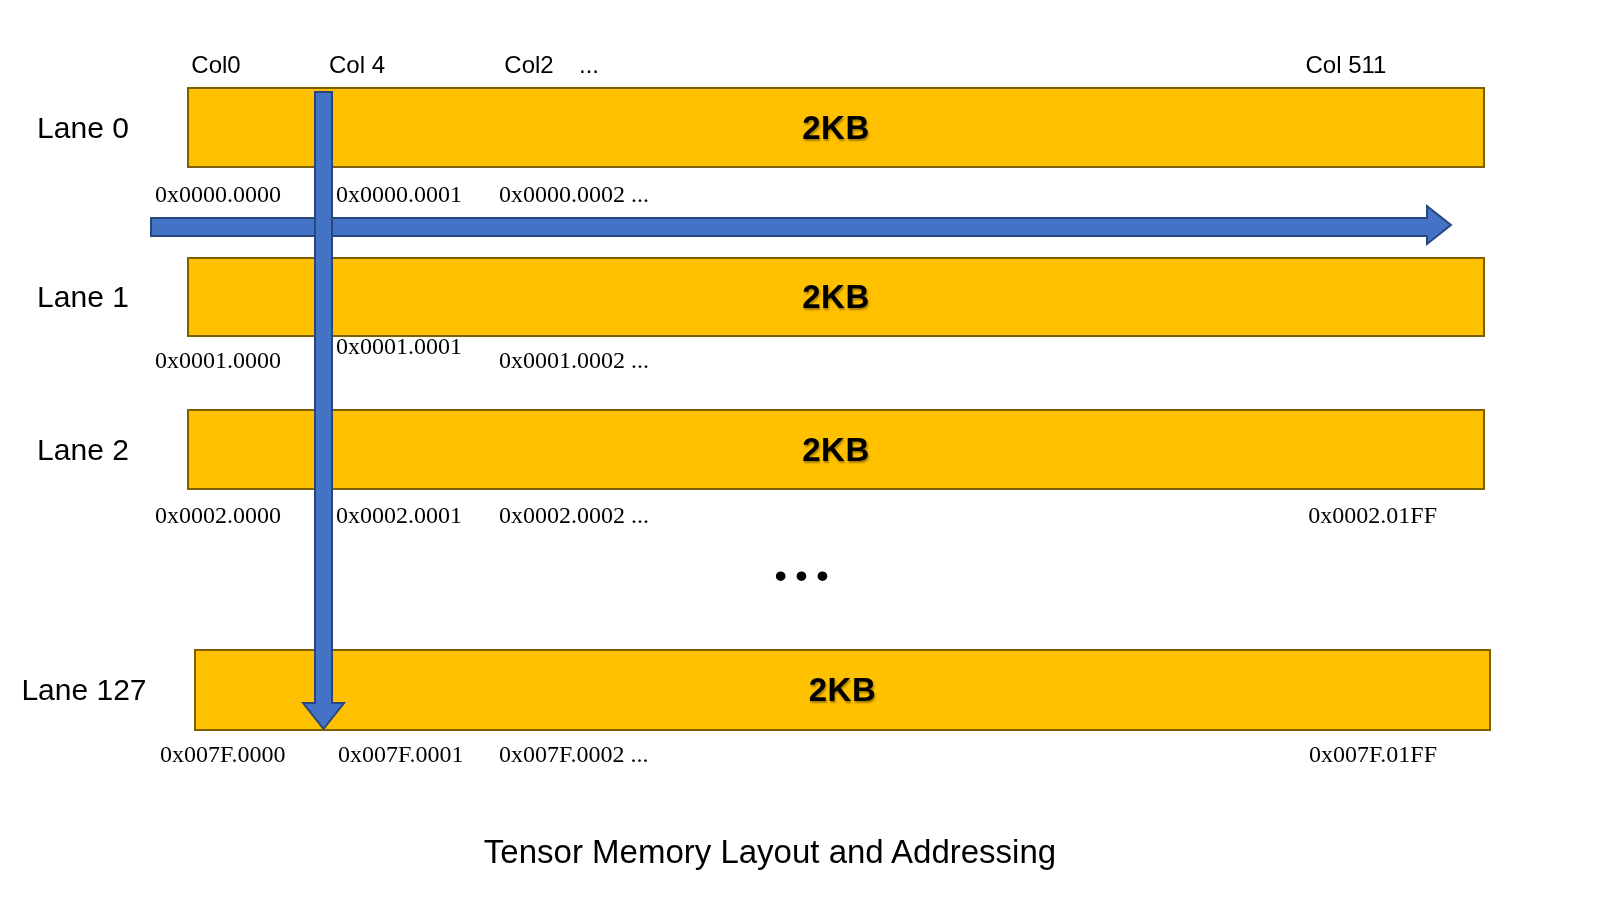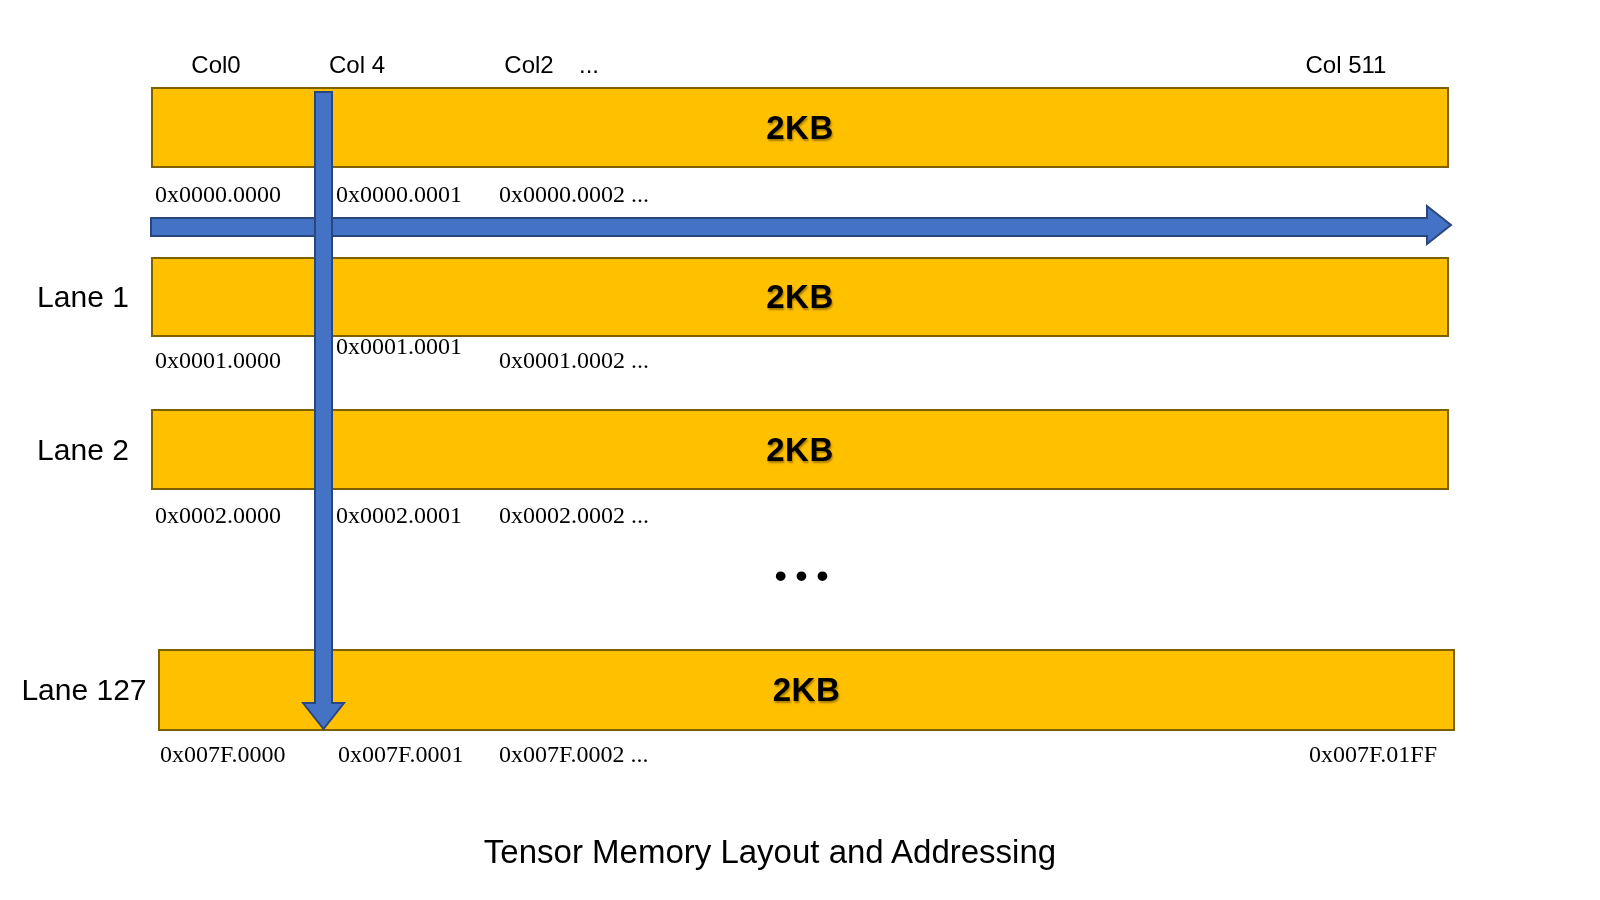--- a/index.html
+++ b/index.html
@@ -37,20 +37,21 @@
     font-size:30px;
     white-space:nowrap;
   }
   .bar{
     background:var(--bar-fill);
     border:2px solid var(--bar-border);
     box-sizing:border-box;
     display:flex;
     align-items:center;
     justify-content:center;
+    margin-left:36px;
   }
   .capacity{
     font-size:33px;
     font-weight:bold;
     letter-spacing:0.5px;
     text-shadow:1px 2px 2px rgba(0,0,0,0.35);
   }
   .addr{
     font-size:24px;
     line-height:28px;
@@ -86,20 +87,21 @@
 <body>
 
 <div class="stage">
 
   <div class="abs col-label center-x" style="left:216px; top:52px;">Col0</div>
   <div class="abs col-label center-x" style="left:357px; top:52px;">Col 4</div>
   <div class="abs col-label center-x" style="left:529px; top:52px;">Col2</div>
   <div class="abs col-label center-x" style="left:589px; top:52px;">...</div>
   <div class="abs col-label center-x" style="left:1346px; top:52px;">Col 511</div>
 
+  <div class="abs lane-label" style="left:8px; top:87px; width:150px; height:81px;">Lane 0</div>
   <div class="abs bar" style="left:151px; top:87px; width:1298px; height:81px;">
     <span class="capacity">2KB</span>
   </div>
   <div class="abs addr" style="left:155px; top:180px;">0x0000.0000</div>
   <div class="abs addr" style="left:336px; top:180px;">0x0000.0001</div>
   <div class="abs addr" style="left:499px; top:180px;">0x0000.0002 ...</div>
 
   <svg class="abs" style="left:150px; top:203px;" width="1304" height="44" viewBox="0 0 1304 44">
     <polygon class="arrow-shape" points="1,15 1277,15 1277,3 1301,22 1277,41 1277,33 1,33"></polygon>
   </svg>
@@ -112,20 +114,21 @@
   <div class="abs addr" style="left:336px; top:332px;">0x0001.0001</div>
   <div class="abs addr" style="left:499px; top:346px;">0x0001.0002 ...</div>
 
   <div class="abs lane-label" style="left:8px; top:409px; width:150px; height:81px;">Lane 2</div>
   <div class="abs bar" style="left:151px; top:409px; width:1298px; height:81px;">
     <span class="capacity">2KB</span>
   </div>
   <div class="abs addr" style="left:155px; top:501px;">0x0002.0000</div>
   <div class="abs addr" style="left:336px; top:501px;">0x0002.0001</div>
   <div class="abs addr" style="left:499px; top:501px;">0x0002.0002 ...</div>
+  <div class="abs addr addr-right" style="left:1217px; top:501px;">0x0002.01FF</div>
 
   <div class="abs row-dots center-x" style="left:806px; top:558px;">•••</div>
 
   <div class="abs lane-label" style="left:8px; top:649px; width:152px; height:82px;">Lane 127</div>
   <div class="abs bar" style="left:158px; top:649px; width:1297px; height:82px;">
     <span class="capacity">2KB</span>
   </div>
   <div class="abs addr" style="left:160px; top:740px;">0x007F.0000</div>
   <div class="abs addr" style="left:338px; top:740px;text-align:right;">0x007F.0001</div>
   <div class="abs addr" style="left:499px; top:740px;">0x007F.0002 ...</div>

